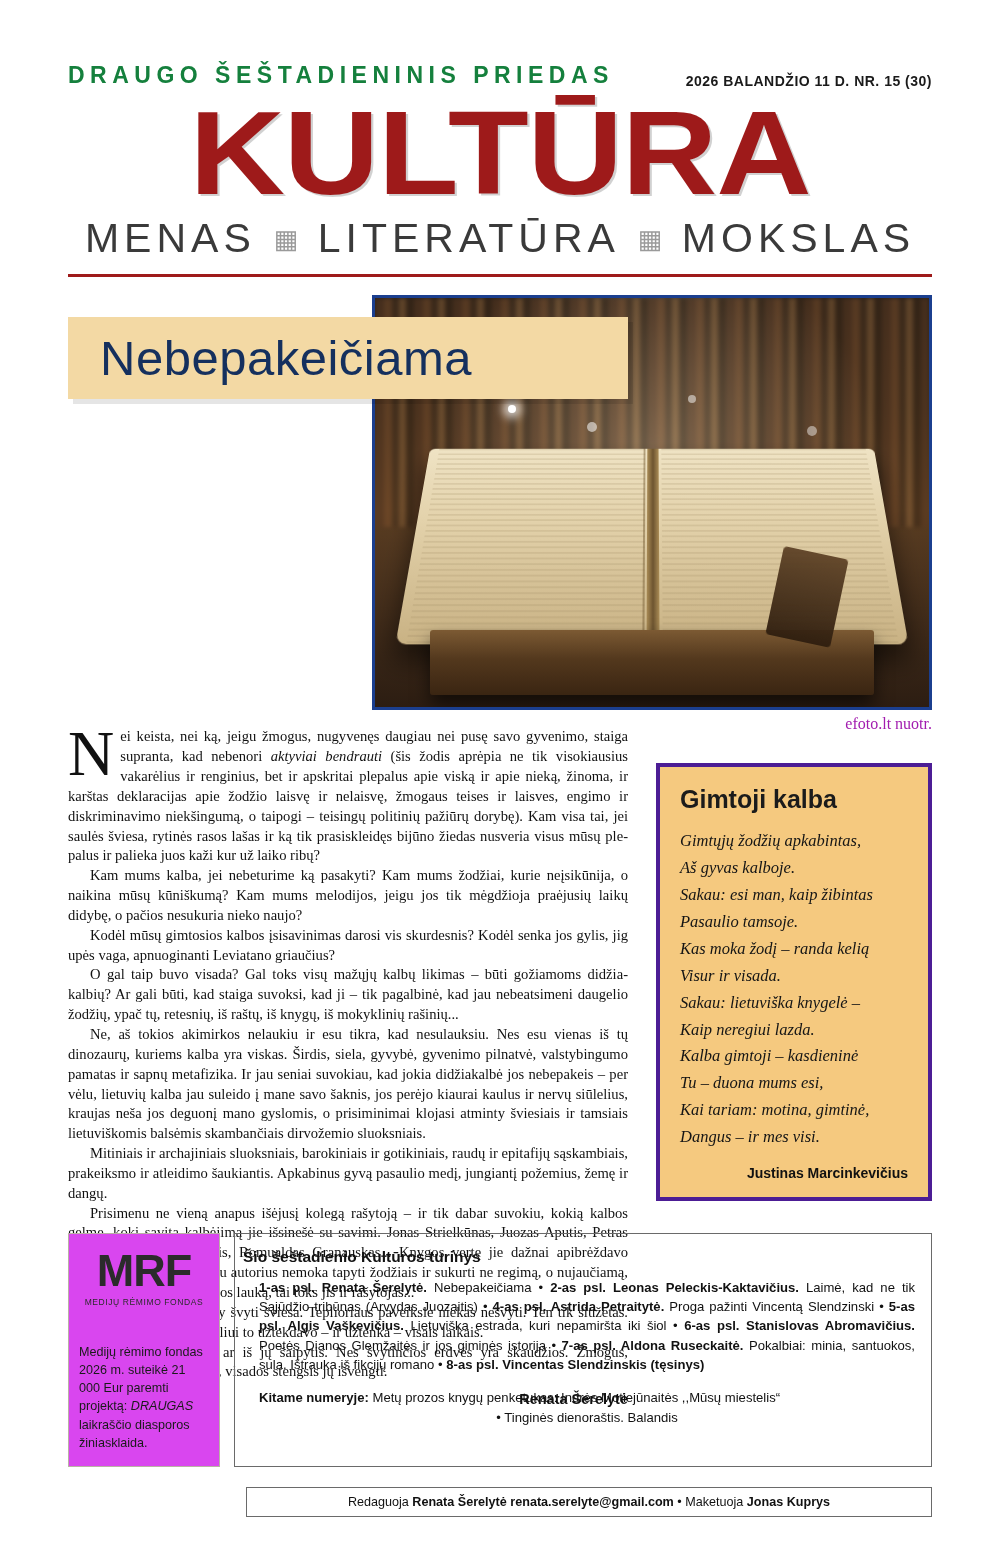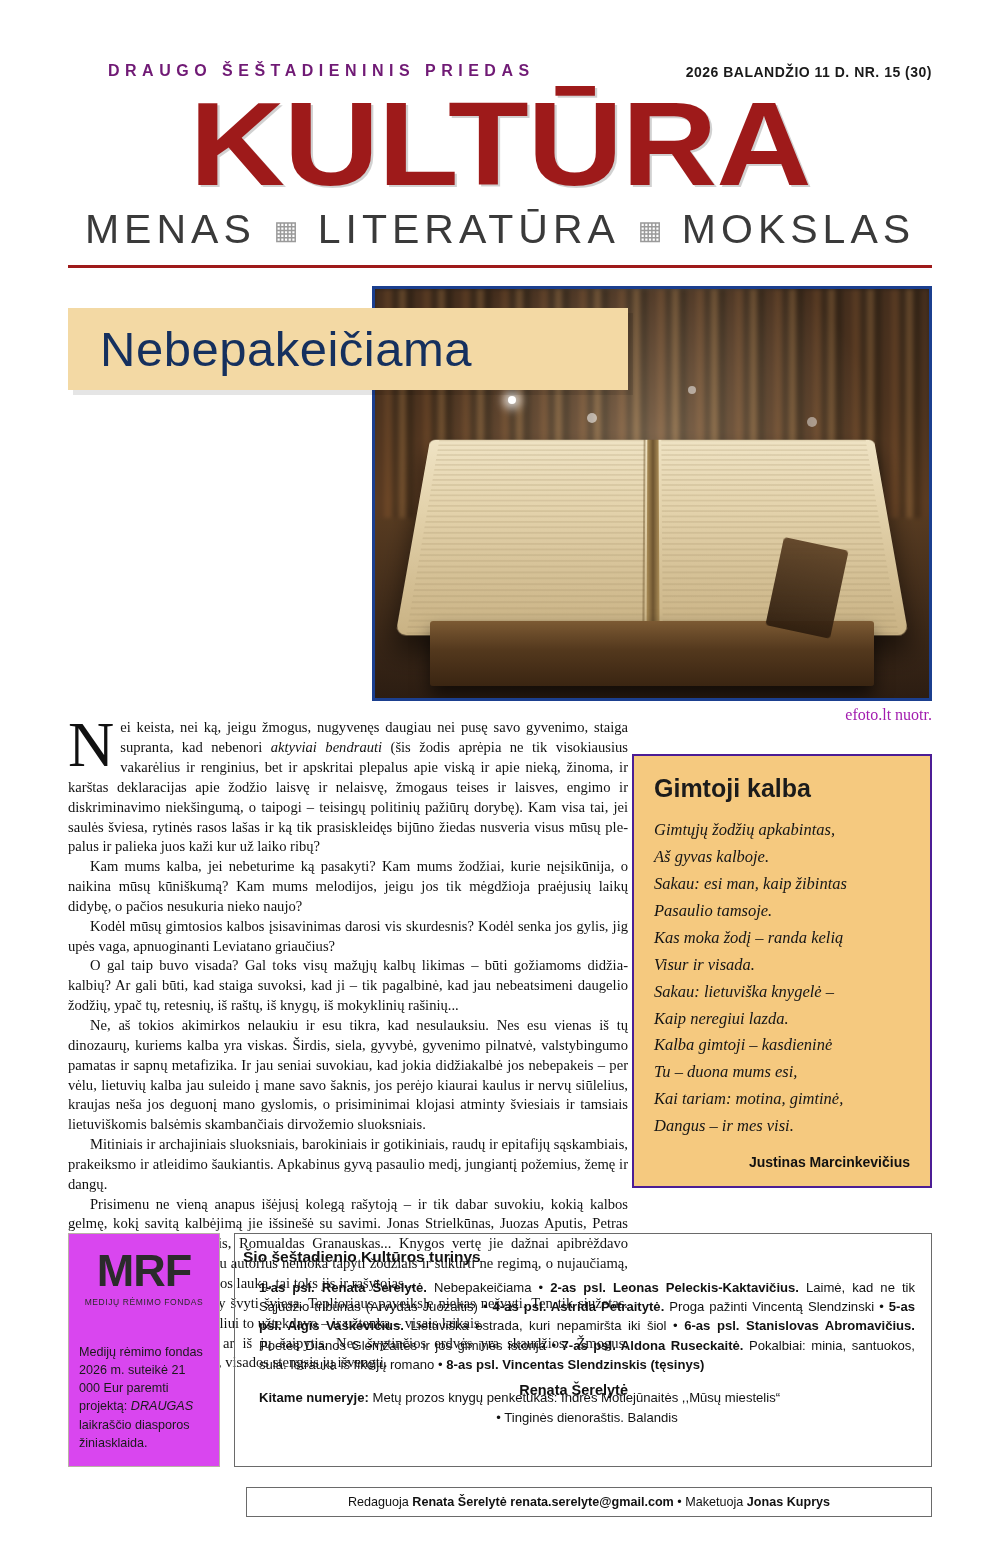--- a/index.html
+++ b/index.html
@@ -14,23 +14,22 @@
   }
   .page { position:relative; width:1000px; height:1545px; padding:0 68px; }
 
   
   .top-line {
     display:flex; align-items:flex-end; justify-content:space-between;
     padding-top:62px;
   }
   .kicker {
     font-family:"Liberation Sans", sans-serif;
-    font-weight:bold; font-size:16px; letter-spacing:5.5px;
-    color:#701a75;
-    margin-left:40px;
+    font-weight:bold; font-size:23px; letter-spacing:5.5px;
+    color:#15803d;
   }
   .issue {
     font-family:"Liberation Sans", sans-serif;
     font-weight:bold; font-size:14px; letter-spacing:0.5px;
     color:#1a1a1a; text-transform:uppercase;
   }
 
   .logo {
     margin-top:4px;
     font-family:"Liberation Sans", sans-serif;
@@ -155,23 +154,23 @@
     padding:2px 6px 0 0; font-family:"Liberation Serif", serif;
   }
   .article i { font-style:italic; }
   .byline {
     text-align:right; font-family:"Liberation Sans", sans-serif;
     font-weight:bold; font-size:14.5px; margin-top:8px;
   }
 
   
   .poembox {
-    position:absolute; right:0; top:36px; width:300px; min-height:400px;
+    position:absolute; right:0; top:36px; width:276px; min-height:400px;
     background:#f5c97f;
-    border:2px solid #4c1d95;
+    border:4px solid #4c1d95;
     padding:18px 20px 16px 20px;
   }
   .poembox h2 {
     margin:0 0 14px 0;
     font-family:"Liberation Sans", sans-serif;
     font-size:25px; font-weight:bold; color:#1b1b1b;
   }
   .poembox .line {
     font-style:italic; font-size:16.5px; line-height:1.63; color:#151515;
   }

